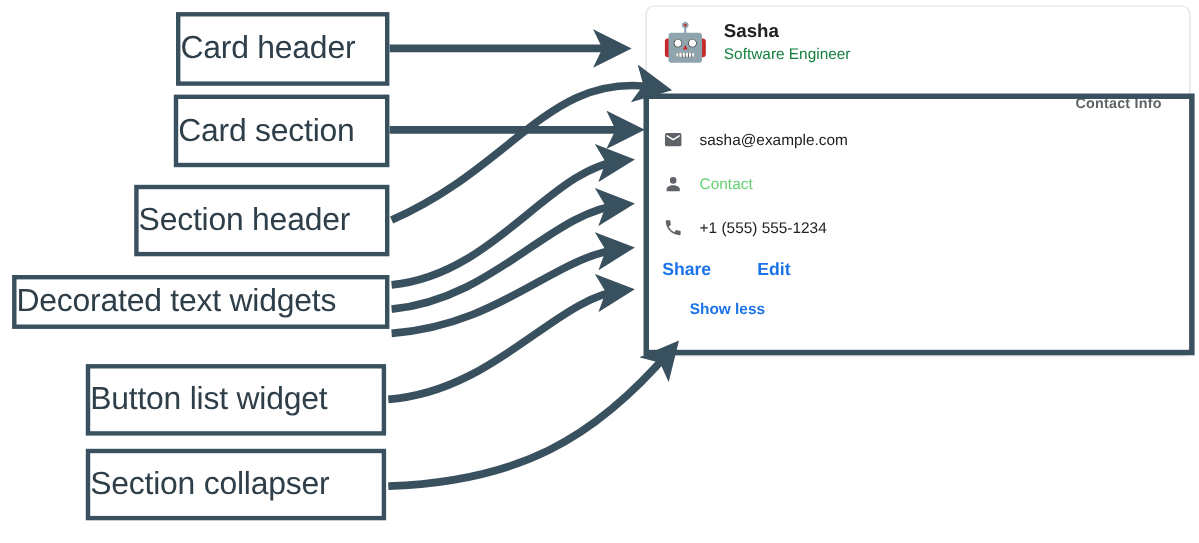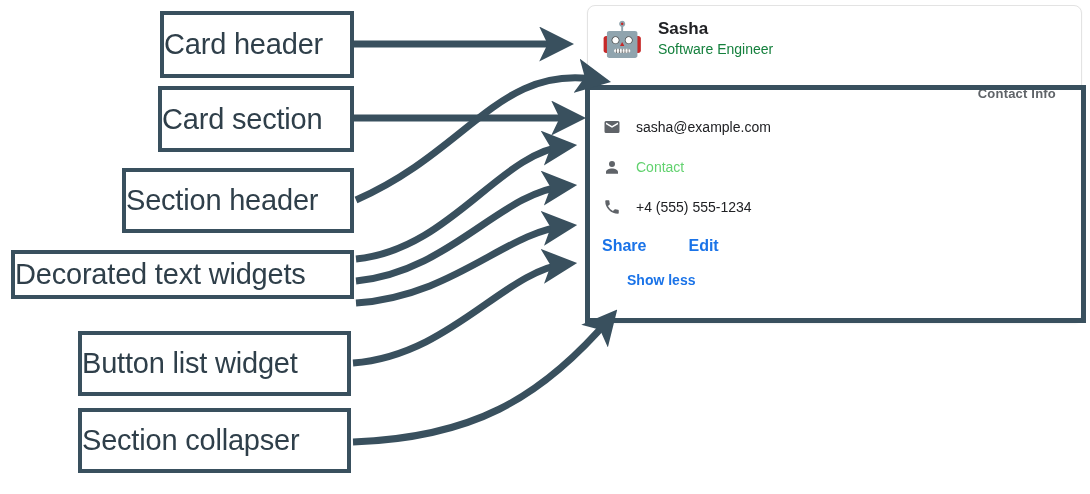--- a/index.html
+++ b/index.html
@@ -130,21 +130,21 @@
         </span>
         <span class="txt green">Contact</span>
       </div>
 
       <div class="row">
         <span class="ic">
           <svg width="18" height="18" viewBox="0 0 24 24" fill="#5f6368">
             <path d="M6.6 10.8a15.1 15.1 0 0 0 6.6 6.6l2.2-2.2c.3-.3.7-.4 1-.2 1.2.4 2.4.6 3.6.6.6 0 1 .5 1 1V20c0 .6-.4 1-1 1A17 17 0 0 1 3 4c0-.6.5-1 1-1h3.5c.6 0 1 .4 1 1 0 1.3.2 2.5.6 3.6.1.4 0 .8-.2 1l-2.3 2.2z"></path>
           </svg>
         </span>
-        <span class="txt">+4 (555) 555-1234</span>
+        <span class="txt">+1 (555) 555-1234</span>
       </div>
 
       <div class="btnrow">
         <span class="lnk">Share</span>
         <span class="lnk">Edit</span>
       </div>
 
       <div class="collapser">
         <span class="lnk">Show less</span>
       </div>

